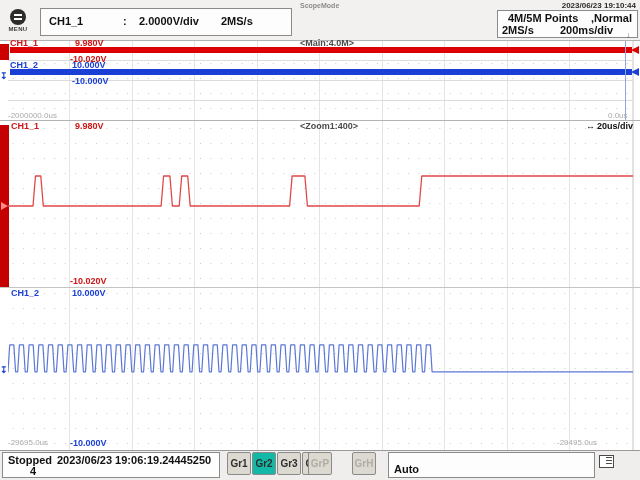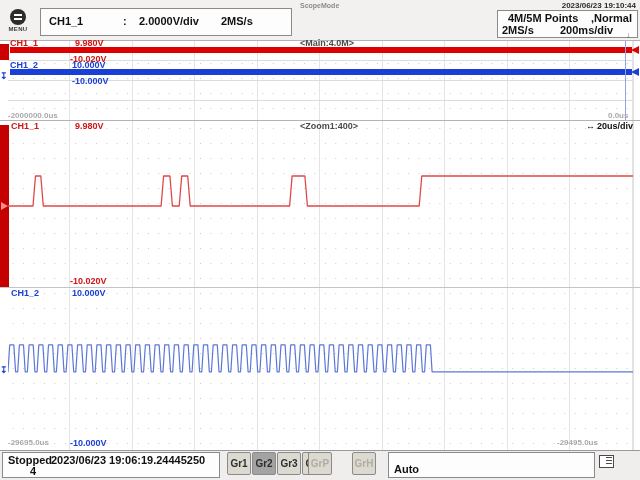--- a/index.html
+++ b/index.html
@@ -1,21 +1,21 @@
 <!DOCTYPE html>
 <html><head>
 <meta charset="utf-8">
 <style>
   html,body{margin:0;padding:0}
   body{width:640px;height:480px;background:#f2f1ef;font-family:"Liberation Sans",sans-serif;position:relative;overflow:hidden}
   .abs{position:absolute}
   .t{font-weight:bold;white-space:pre;line-height:1}
   .red{color:#cc1515}
   .blue{color:#1a3fd4}
-  .dim{color:#a9a9a9;font-weight:bold}
+  .dim{color:#a9a9a9;font-weight:normal}
   .dark{color:#4a4a4a}
   .s7{font-size:7px}.s8{font-size:8px}.s9{font-size:9px}.s10{font-size:11px}.s11{font-size:11px}
   .box{background:#fdfdfd;border:1px solid #8a8a8a}
   
   .menu-btn{left:5px;top:9px;width:26px;height:26px;cursor:pointer;text-align:center}
   .menu-circle{position:relative;width:16px;height:16px;border-radius:50%;background:#2c2c2c;margin:0 auto}
   .menu-circle .bar{position:absolute;left:4px;width:8px;height:2px;background:#fff}
   .menu-label{font-size:6px;font-weight:bold;color:#3a3a3a;margin-top:1px;letter-spacing:0.3px}
   
   .wave-region{left:0;top:40px;width:640px;height:410px;background:#fff}
@@ -27,21 +27,21 @@
     border-right:1px solid #e0e0e0}
   .hline{height:1px;background:#dcdcdc;left:8px;width:626px}
   .divider{left:0;width:640px;height:1px;background:#b3b3b3}
   .chbar{left:10px;width:622px;height:6px}
   .arrow-left{width:0;height:0;border-top:4px solid transparent;border-bottom:4px solid transparent}
   svg{display:block}
   
   .bottom-bar{left:0;top:450px;width:640px;height:30px;background:#efeeec;border-top:1px solid #9a9a9a;box-sizing:border-box}
   .gr-btn{top:452px;width:24px;height:23px;background:#dcd9d1;border:1px solid #8a8a8a;box-sizing:border-box;
     font-size:10px;font-weight:bold;color:#2e2e2e;text-align:center;line-height:21px;border-radius:2px;cursor:pointer}
-  .gr-btn.active{background:#a3a3a3}
+  .gr-btn.active{background:#14b8a6}
   .gr-btn.disabled{color:#b0aca4}
   .kbd-icon{left:599px;top:455px;width:15px;height:13px;background:#fff;border:1px solid #4a4a4a;box-sizing:border-box;cursor:pointer}
   .kbd-lines{position:absolute;right:1px;top:1px;width:6px;height:9px;
     background:repeating-linear-gradient(180deg,#4a4a4a 0 1px,transparent 1px 3px)}
 </style>
 </head>
 <body>
 
 <div>
 
@@ -121,21 +121,21 @@
     </svg>
   <span class="abs s9 blue t" style="left:0;top:366px">↧</span>
   <span class="abs t s8 dim" style="left:8px;top:439px">-29695.0us</span>
   <span class="abs t s9 blue" style="left:70px;top:439px">-10.000V</span>
   <span class="abs t s8 dim" style="left:557px;top:439px">-29495.0us</span>
 
   <div class="abs bottom-bar"></div>
   <div class="abs box" style="left:2px;top:452px;width:216px;height:24px">
     <span class="abs t s11" style="left:5px;top:2px;color:#111">Stopped</span>
     <span class="abs t s11" style="left:27px;top:13px;color:#111">4</span>
-    <span class="abs t s11" style="left:48px;top:2px;color:#111">2023/06/23 19:06:19.24445250</span>
+    <span class="abs t s11" style="left:54px;top:2px;color:#111">2023/06/23 19:06:19.24445250</span>
   </div>
 
   <div class="abs gr-btn" style="left:227px">Gr1</div>
   <div class="abs gr-btn active" style="left:252px">Gr2</div>
   <div class="abs gr-btn" style="left:277px">Gr3</div>
   <div class="abs gr-btn" style="left:302px">Gr4</div>
   <div class="abs gr-btn disabled" style="left:308px">GrP</div>
   <div class="abs gr-btn disabled" style="left:352px">GrH</div>
 
   <div class="abs box" style="left:388px;top:452px;width:205px;height:24px">

